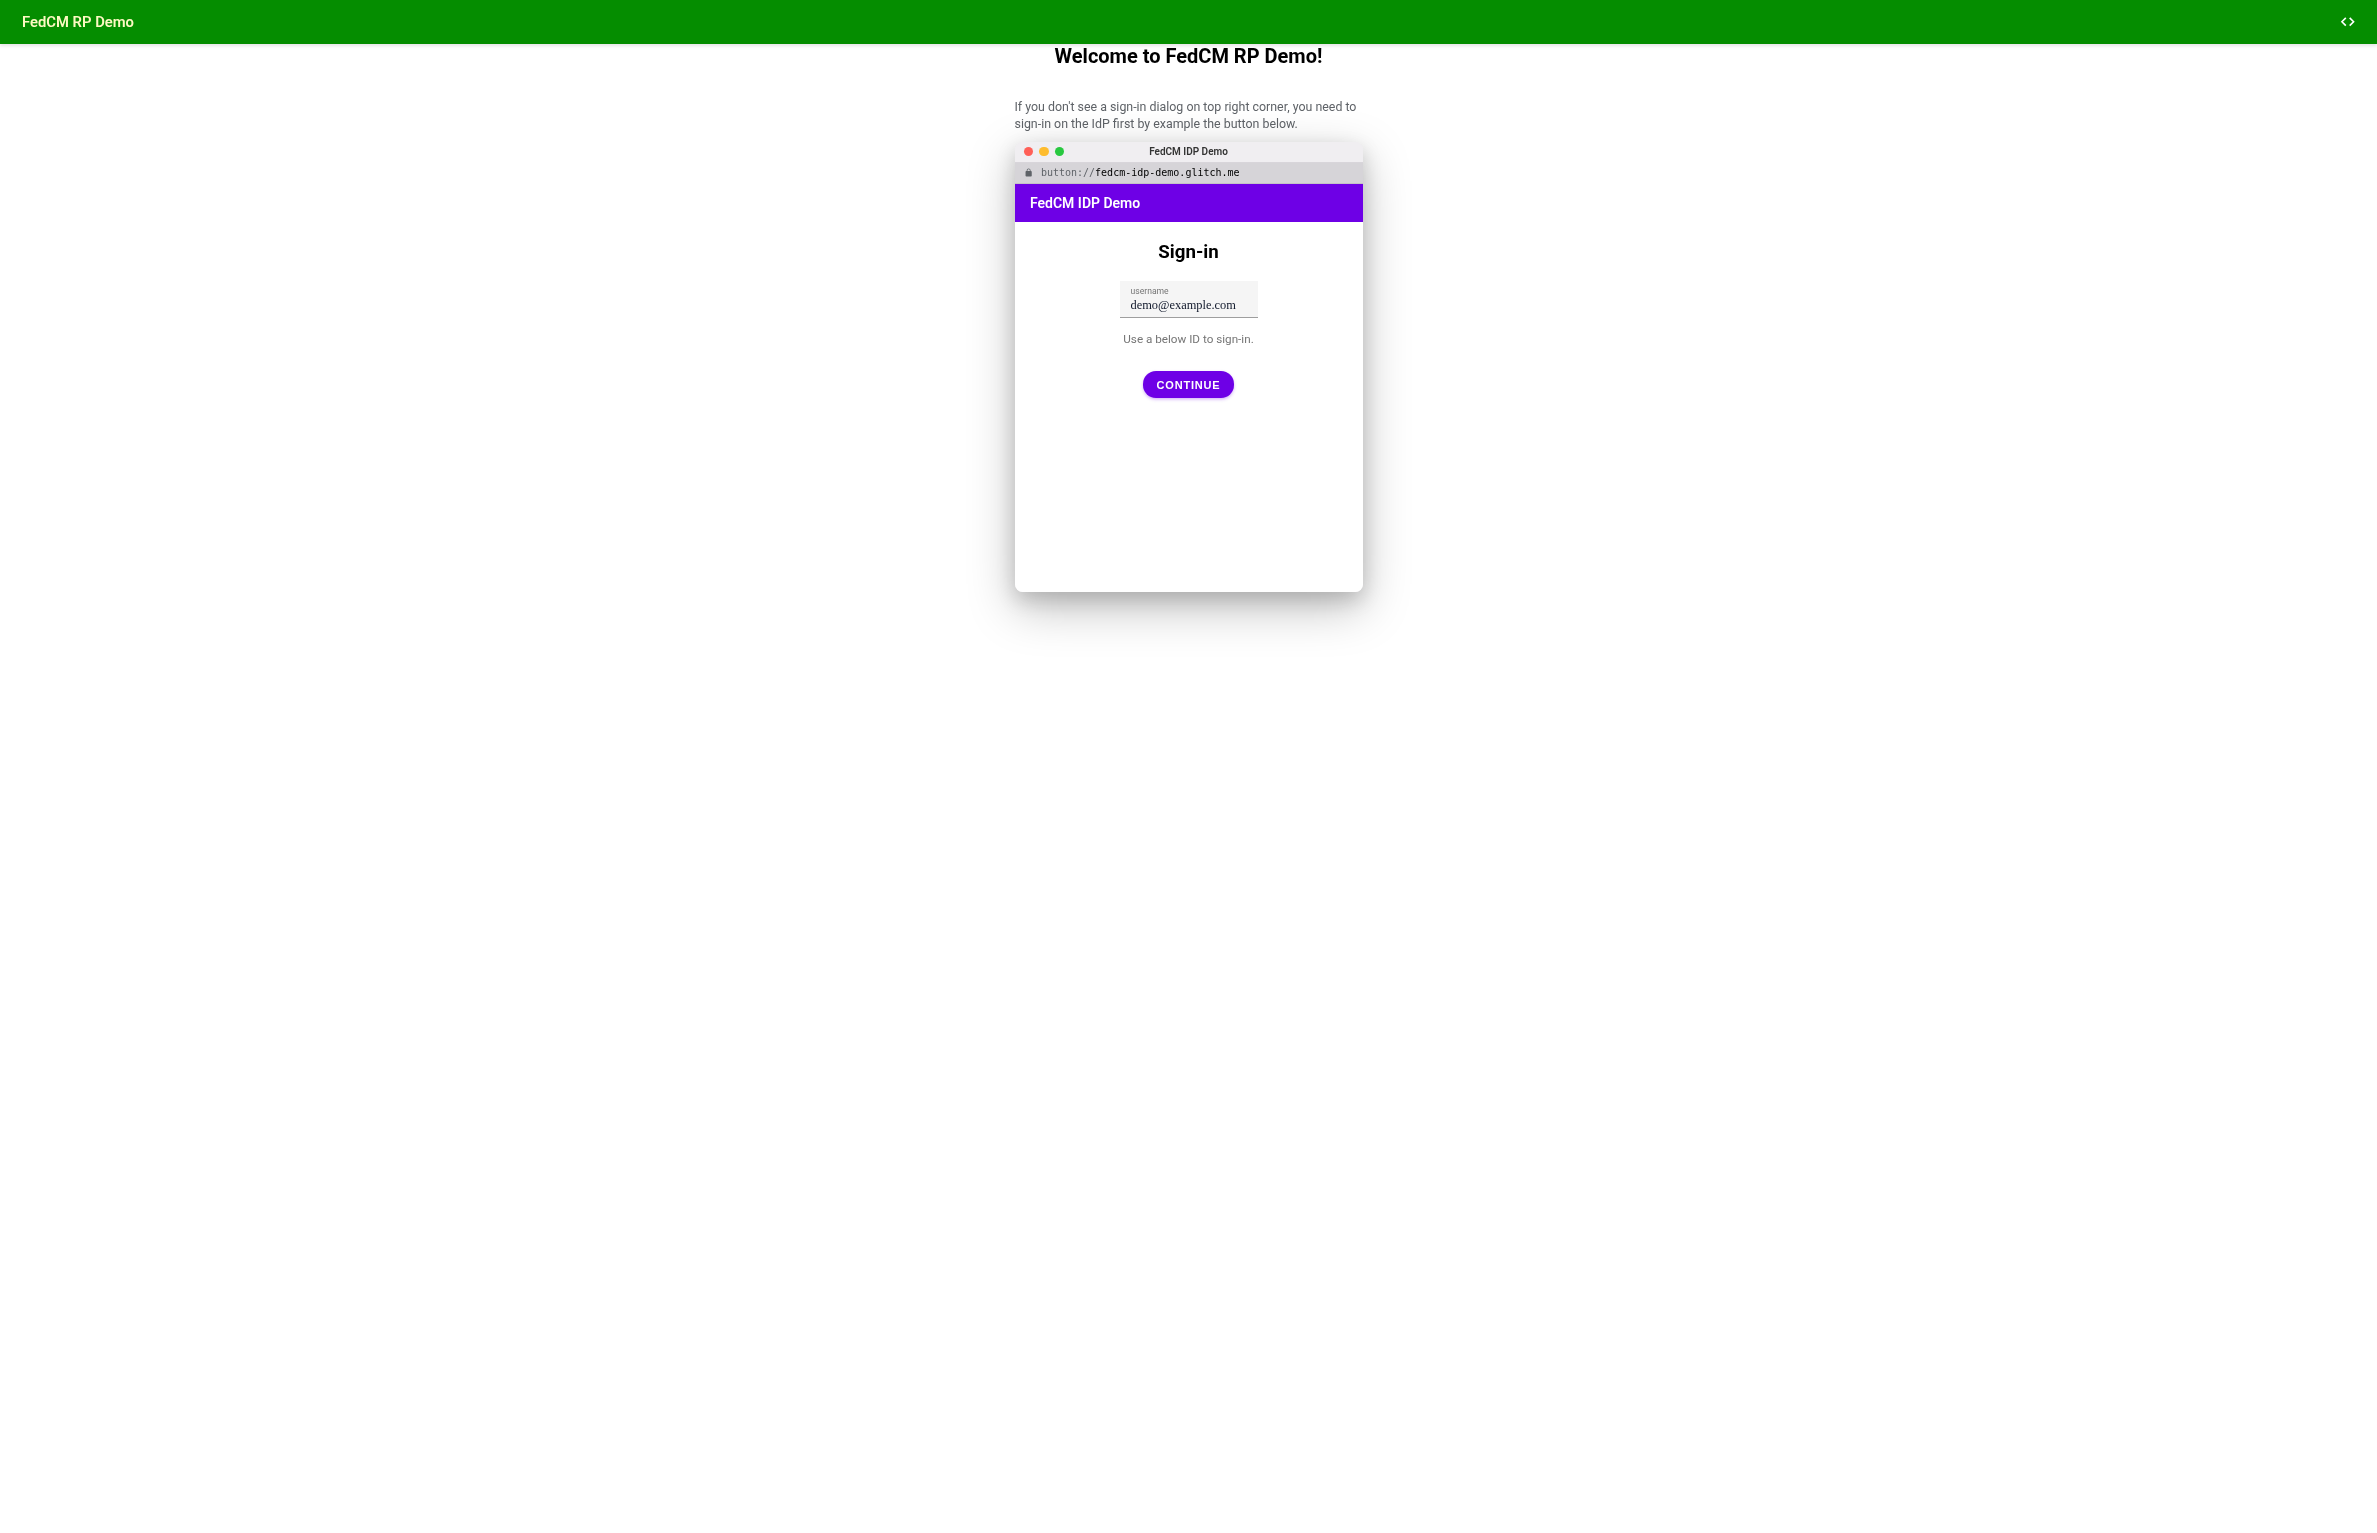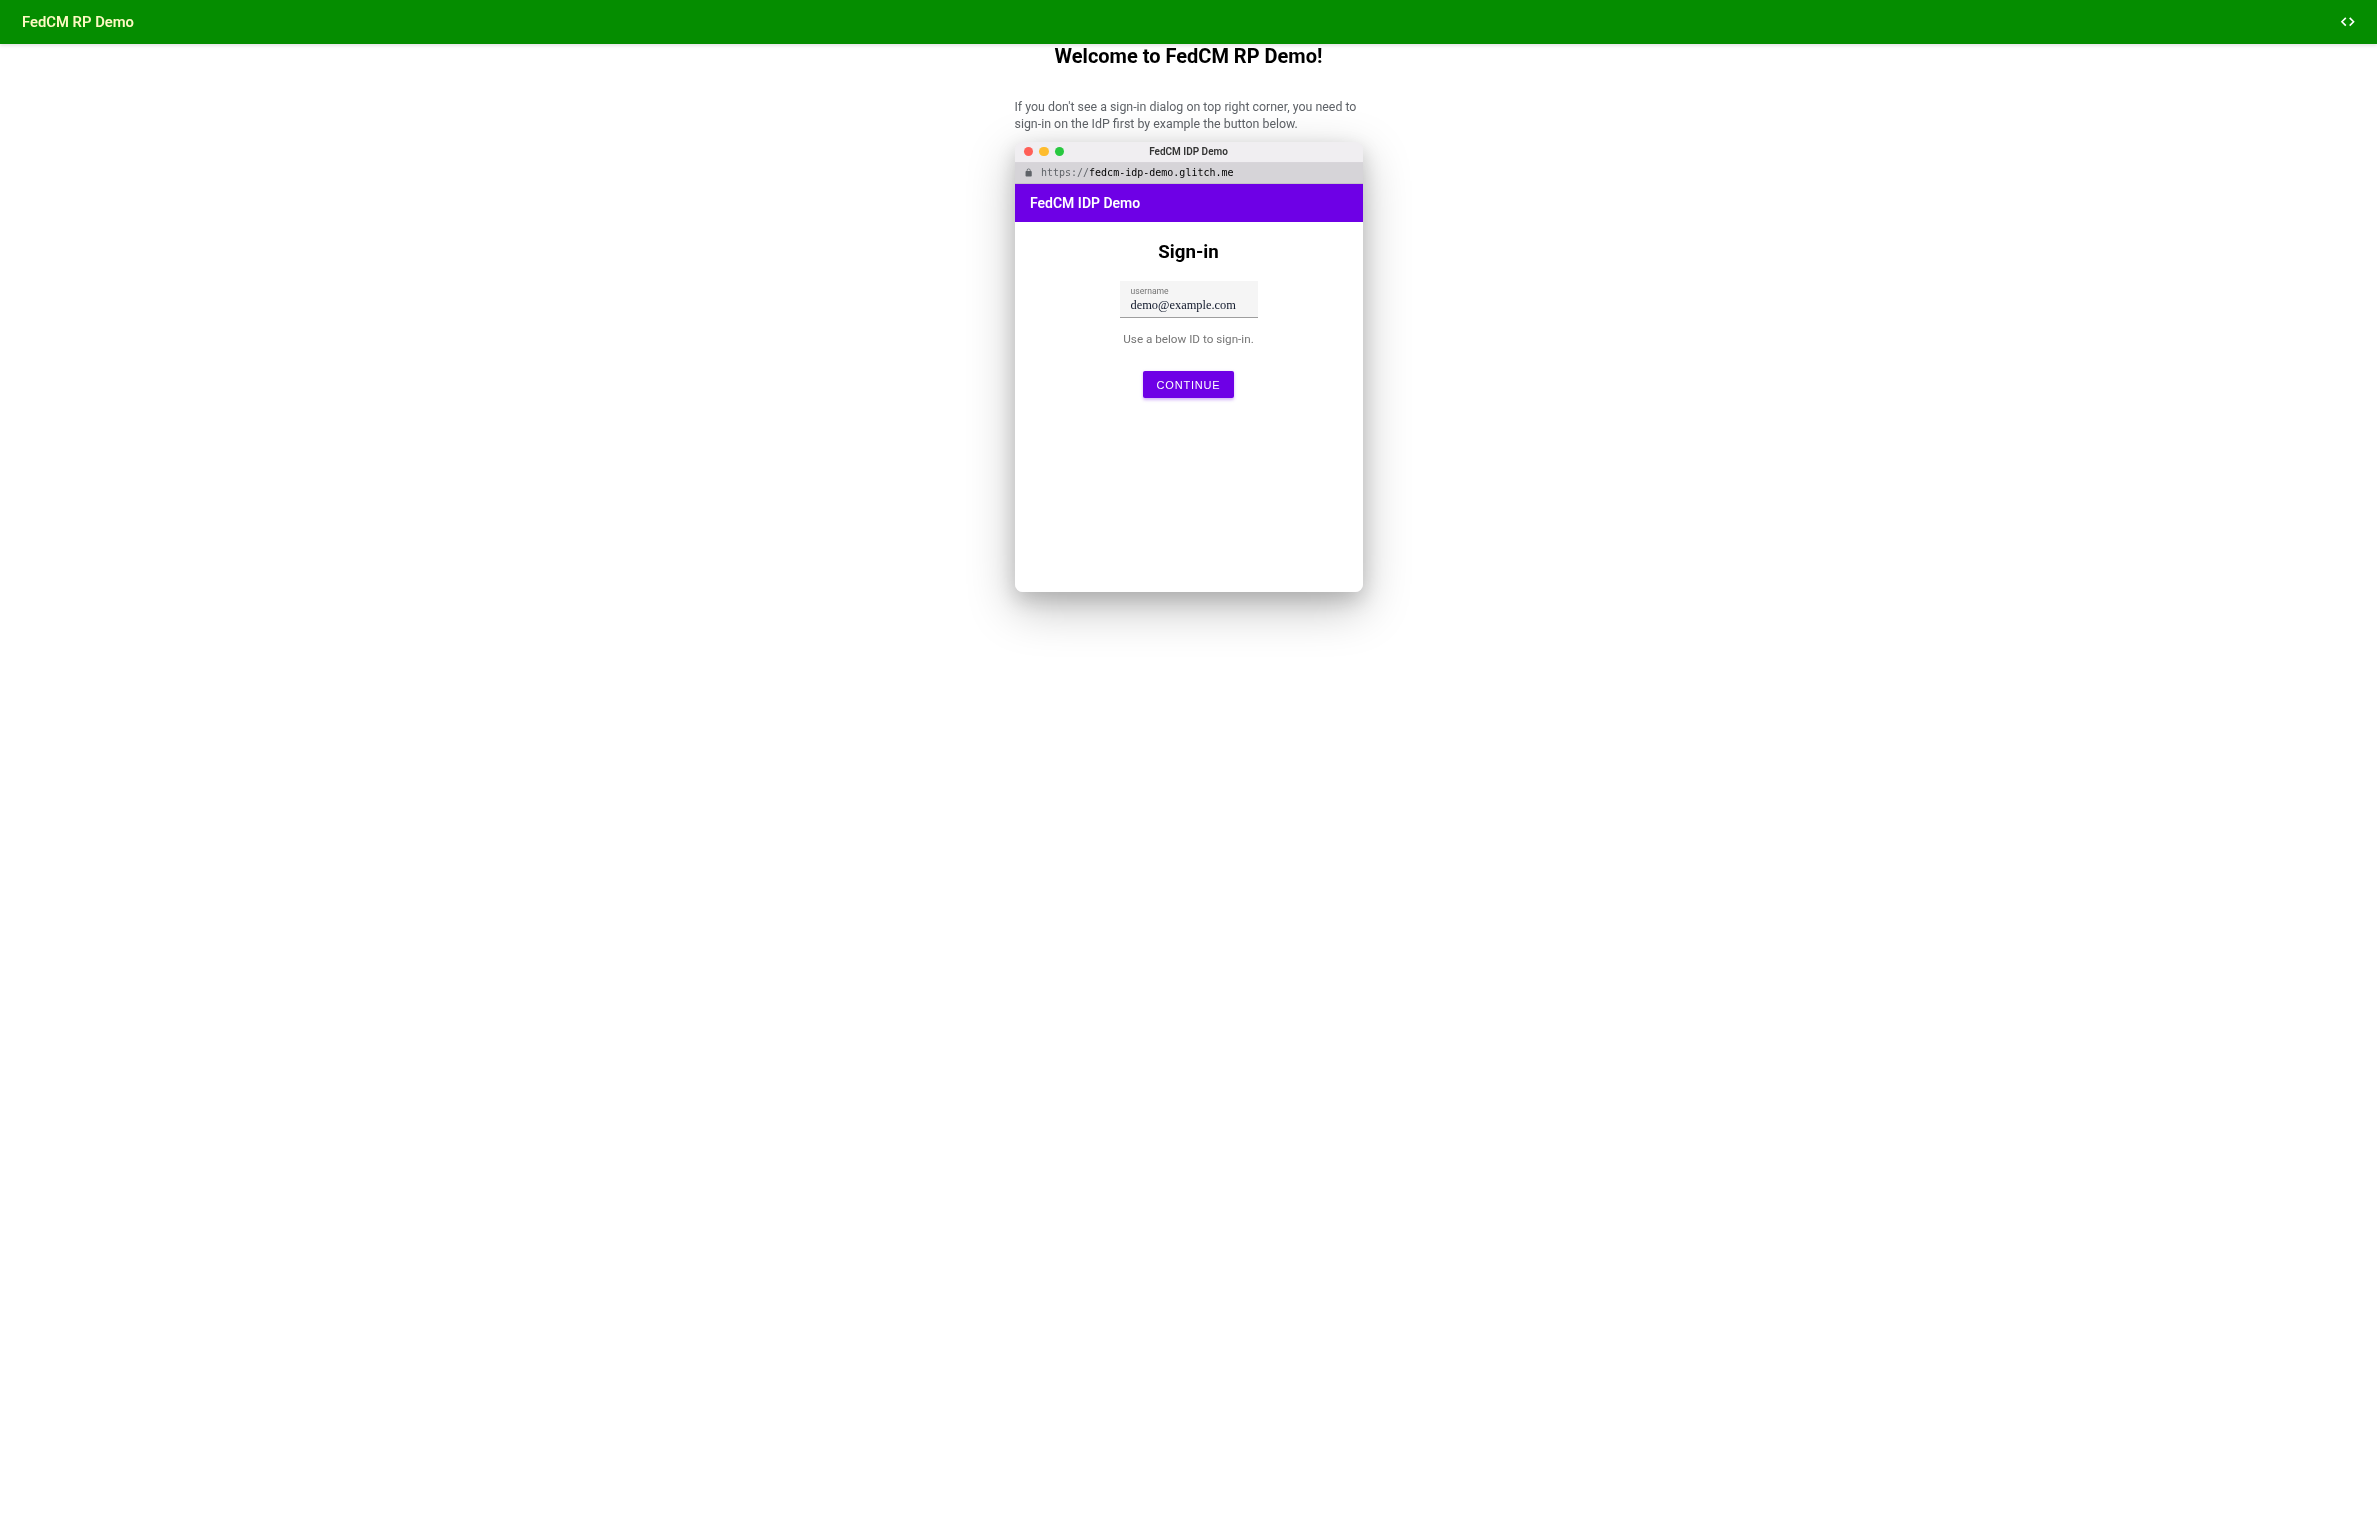--- a/index.html
+++ b/index.html
@@ -191,23 +191,23 @@
       font-size: 11.7px;
       margin-bottom: 25px;
     }
     
     .continue-btn {
       background: #6e00e6;
       color: white;
       border: none;
       padding: 7.8px 14px;
       font-size: 11px;
-      font-weight: 400;
+      font-weight: 700;
       letter-spacing: 0.8px;
-      border-radius: 2px;
+      border-radius: 13px;
       cursor: pointer;
       box-shadow: 0 1.6px 3.1px rgba(110,0,230,0.3);
       text-transform: uppercase;
     }
   </style>
 </head>
 <body>
 
 <div class="header">
   <div class="header-title">FedCM RP Demo</div>
@@ -231,21 +231,21 @@
         <div class="traffic-light traffic-yellow"></div>
         <div class="traffic-light traffic-green"></div>
       </div>
       <div class="window-title">FedCM IDP Demo</div>
     </div>
 
     <div class="address-bar">
       <svg class="lock-icon" viewBox="0 0 24 24" fill="currentColor">
         <path d="M18 8h-1V6c0-2.76-2.24-5-5-5S7 3.24 7 6v2H6c-1.1 0-2 .9-2 2v10c0 1.1.9 2 2 2h12c1.1 0 2-.9 2-2V10c0-1.1-.9-2-2-2zM9 6c0-1.66 1.34-3 3-3s3 1.34 3 3v2H9V6z"></path>
       </svg>
-      <span class="url-text"><span>https://</span><span class="url-host">fedcm-idp-demo.glitch.me</span></span>
+      <span class="url-text"><span>button://</span><span class="url-host">fedcm-idp-demo.glitch.me</span></span>
     </div>
 
     <div class="popup-header">
       <div class="popup-header-title">FedCM IDP Demo</div>
     </div>
 
     <div class="popup-body">
       <h2 class="signin-title">Sign-in</h2>
       
       <div class="input-wrapper">

